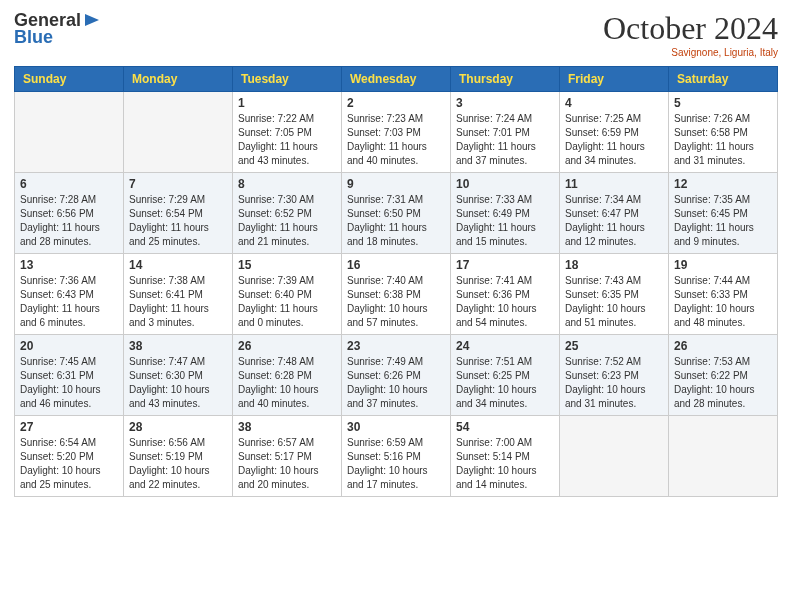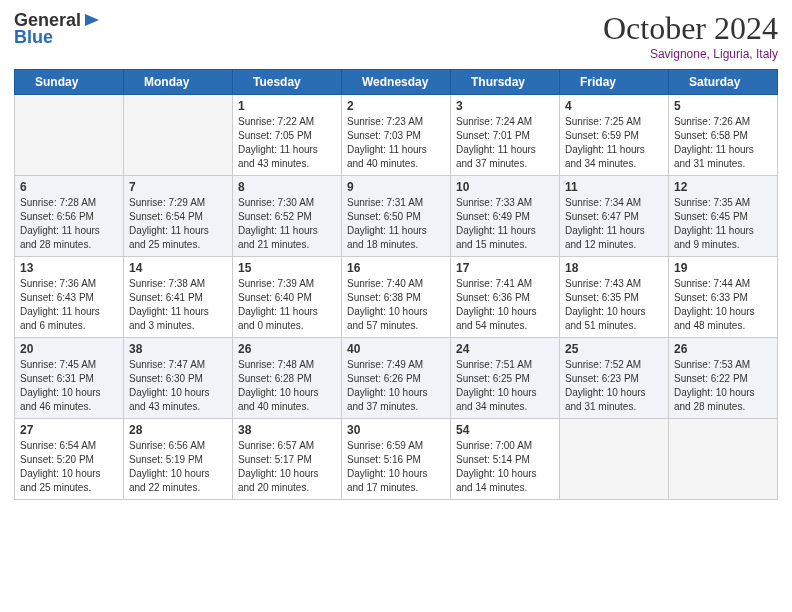--- a/index.html
+++ b/index.html
@@ -33,33 +33,33 @@
     .title-section {
       text-align: right;
     }
     .month-title {
       font-size: 32px;
       color: #333;
       font-weight: normal;
       font-family: Liberation Serif, serif;
     }
     .subtitle {
-      font-size: 12px;
-      color: #701a75;
+      font-size: 10px;
+      color: #c2410c;
     }
     table {
       width: 100%;
       border-collapse: collapse;
       table-layout: fixed;
     }
     th {
       background: #2a6db5;
-      color: #ffffff;
+      color: #fde047;
       text-align: left;
-      padding: 5px 20px;
+      padding: 5px 8px;
       font-size: 12px;
       font-weight: bold;
       border: 1px solid #1a5aa0;
     }
     td {
       border: 1px solid #ccc;
       vertical-align: top;
       padding: 4px 5px;
       font-size: 10px;
       color: #333;
@@ -145,21 +145,21 @@
           <td><span class="day-num">15</span><span class="day-info">Sunrise: 7:39 AM<br>Sunset: 6:40 PM<br>Daylight: 11 hours and 0 minutes.</span></td>
           <td><span class="day-num">16</span><span class="day-info">Sunrise: 7:40 AM<br>Sunset: 6:38 PM<br>Daylight: 10 hours and 57 minutes.</span></td>
           <td><span class="day-num">17</span><span class="day-info">Sunrise: 7:41 AM<br>Sunset: 6:36 PM<br>Daylight: 10 hours and 54 minutes.</span></td>
           <td><span class="day-num">18</span><span class="day-info">Sunrise: 7:43 AM<br>Sunset: 6:35 PM<br>Daylight: 10 hours and 51 minutes.</span></td>
           <td><span class="day-num">19</span><span class="day-info">Sunrise: 7:44 AM<br>Sunset: 6:33 PM<br>Daylight: 10 hours and 48 minutes.</span></td>
         </tr>
         <tr class="row-alt">
           <td><span class="day-num">20</span><span class="day-info">Sunrise: 7:45 AM<br>Sunset: 6:31 PM<br>Daylight: 10 hours and 46 minutes.</span></td>
           <td><span class="day-num">38</span><span class="day-info">Sunrise: 7:47 AM<br>Sunset: 6:30 PM<br>Daylight: 10 hours and 43 minutes.</span></td>
           <td><span class="day-num">26</span><span class="day-info">Sunrise: 7:48 AM<br>Sunset: 6:28 PM<br>Daylight: 10 hours and 40 minutes.</span></td>
-          <td><span class="day-num">40</span><span class="day-info">Sunrise: 7:49 AM<br>Sunset: 6:26 PM<br>Daylight: 10 hours and 37 minutes.</span></td>
+          <td><span class="day-num">23</span><span class="day-info">Sunrise: 7:49 AM<br>Sunset: 6:26 PM<br>Daylight: 10 hours and 37 minutes.</span></td>
           <td><span class="day-num">24</span><span class="day-info">Sunrise: 7:51 AM<br>Sunset: 6:25 PM<br>Daylight: 10 hours and 34 minutes.</span></td>
           <td><span class="day-num">25</span><span class="day-info">Sunrise: 7:52 AM<br>Sunset: 6:23 PM<br>Daylight: 10 hours and 31 minutes.</span></td>
           <td><span class="day-num">26</span><span class="day-info">Sunrise: 7:53 AM<br>Sunset: 6:22 PM<br>Daylight: 10 hours and 28 minutes.</span></td>
         </tr>
         <tr>
           <td><span class="day-num">27</span><span class="day-info">Sunrise: 6:54 AM<br>Sunset: 5:20 PM<br>Daylight: 10 hours and 25 minutes.</span></td>
           <td><span class="day-num">28</span><span class="day-info">Sunrise: 6:56 AM<br>Sunset: 5:19 PM<br>Daylight: 10 hours and 22 minutes.</span></td>
           <td><span class="day-num">38</span><span class="day-info">Sunrise: 6:57 AM<br>Sunset: 5:17 PM<br>Daylight: 10 hours and 20 minutes.</span></td>
           <td><span class="day-num">30</span><span class="day-info">Sunrise: 6:59 AM<br>Sunset: 5:16 PM<br>Daylight: 10 hours and 17 minutes.</span></td>
           <td><span class="day-num">54</span><span class="day-info">Sunrise: 7:00 AM<br>Sunset: 5:14 PM<br>Daylight: 10 hours and 14 minutes.</span></td>

